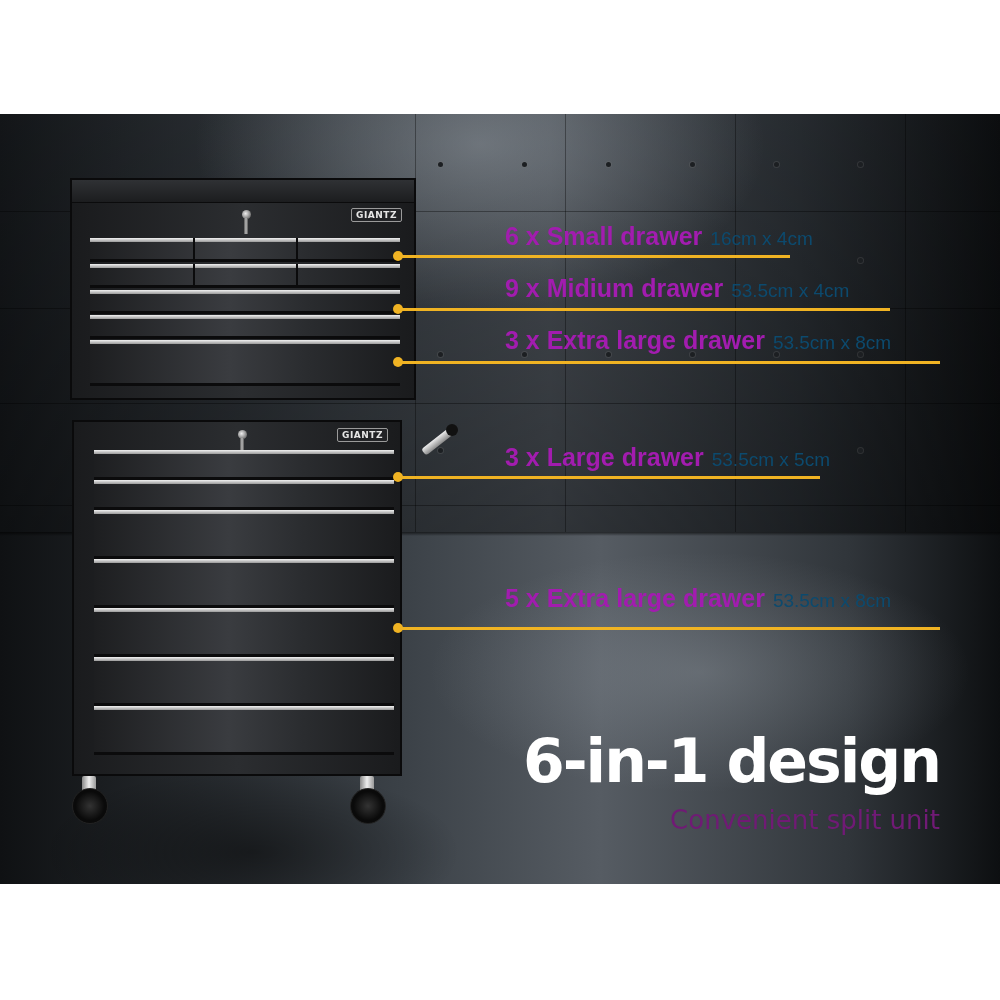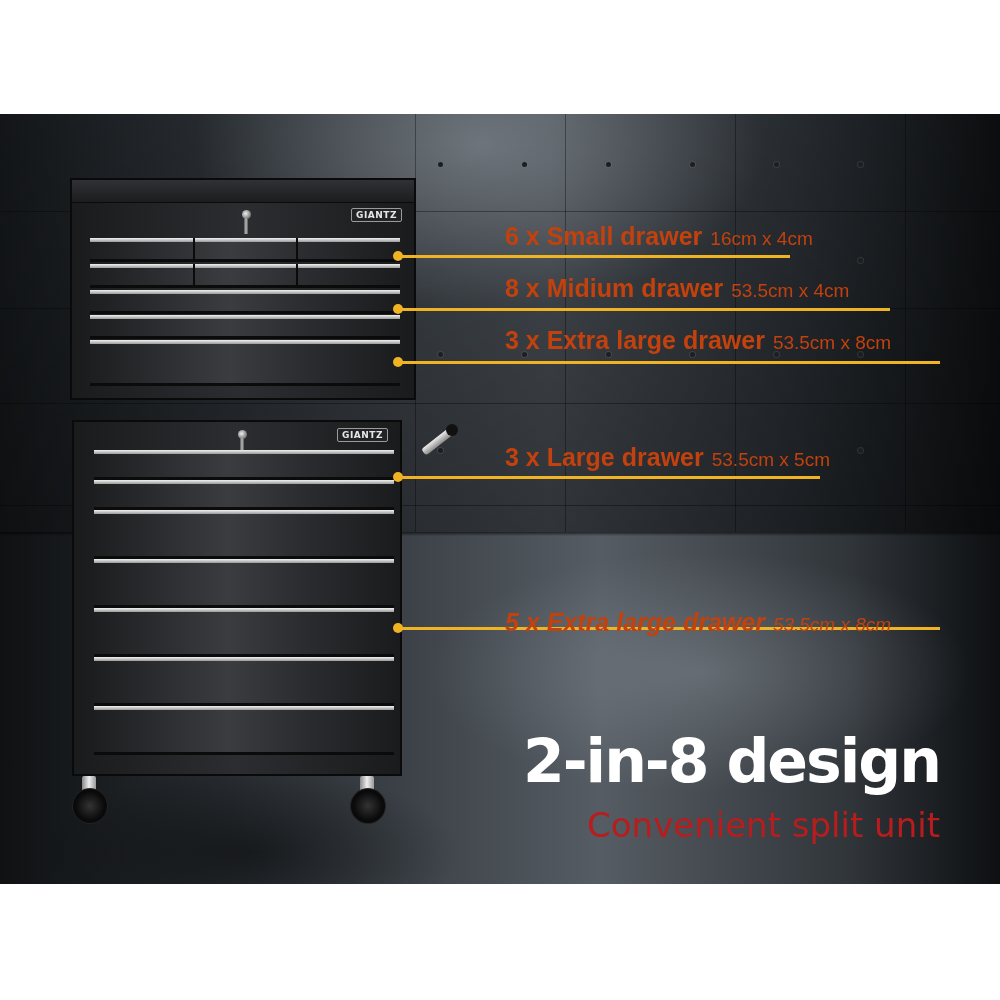--- a/index.html
+++ b/index.html
@@ -39,25 +39,25 @@
   .caster { position: absolute; width: 38px; height: 42px; }
   .caster .bracket { position: absolute; left: 10px; top: 0; width: 14px; height: 22px; background: linear-gradient(90deg, #888, #eee, #999); border-radius: 2px; }
   .caster .wheel { position: absolute; left: 0; top: 12px; width: 34px; height: 34px; border-radius: 50%; background: radial-gradient(circle at 50% 50%, #333 0%, #0a0a0a 60%); border: 1px solid #222; }
   .side-handle { position: absolute; width: 34px; height: 8px; background: linear-gradient(180deg, #eee, #888); transform: rotate(-38deg); border-radius: 3px; }
   .side-handle-knob { position: absolute; width: 12px; height: 12px; border-radius: 50%; background: #111; }
 
   
   .callout-line { position: absolute; height: 3px; background: #f0b323; }
   .callout-dot { position: absolute; width: 10px; height: 10px; border-radius: 50%; background: #f0b323; }
   .callout-label { position: absolute; white-space: nowrap; font-family: "Liberation Sans", sans-serif; }
-  .callout-label .name { color: #c2410c; font-size: 25px; font-weight: bold; }
-  .callout-label .dim { color: #c2410c; font-size: 19px; margin-left: 8px; }
+  .callout-label .name { color: #a21caf; font-size: 25px; font-weight: bold; }
+  .callout-label .dim { color: #0c4a6e; font-size: 19px; margin-left: 8px; }
 
   .headline { position: absolute; right: 60px; top: 726px; color: #ffffff; font-size: 60px; font-weight: bold; letter-spacing: -2px; font-family: "DejaVu Sans", sans-serif; text-align: right; }
-  .subline { position: absolute; right: 60px; top: 805px; color: #b91c1c; font-size: 34px; font-family: "DejaVu Sans", sans-serif; text-align: right; }
+  .subline { position: absolute; right: 60px; top: 805px; color: #701a75; font-size: 26px; font-family: "DejaVu Sans", sans-serif; text-align: right; }
 </style>
 </head>
 <body>
 
 <div class="scene">
   <div class="wall">
     <div class="seam-v" style="left:415px"></div>
     <div class="seam-v" style="left:565px"></div>
     <div class="seam-v" style="left:735px"></div>
     <div class="seam-v" style="left:905px"></div>
@@ -154,35 +154,35 @@
 
 <div class="callout-dot" style="left:393px;top:251px;"></div>
 <div class="callout-line" style="left:398px;top:255px;width:392px;"></div>
 <div class="callout-label" style="left:505px;top:222px;">
   <span class="name">6 x Small drawer</span><span class="dim">16cm x 4cm</span>
 </div>
 
 <div class="callout-dot" style="left:393px;top:304px;"></div>
 <div class="callout-line" style="left:398px;top:308px;width:492px;"></div>
 <div class="callout-label" style="left:505px;top:274px;">
-  <span class="name">8 x Midium drawer</span><span class="dim">53.5cm x 4cm</span>
+  <span class="name">9 x Midium drawer</span><span class="dim">53.5cm x 4cm</span>
 </div>
 
 <div class="callout-dot" style="left:393px;top:357px;"></div>
 <div class="callout-line" style="left:398px;top:361px;width:542px;"></div>
 <div class="callout-label" style="left:505px;top:326px;">
   <span class="name">3 x Extra large drawer</span><span class="dim">53.5cm x 8cm</span>
 </div>
 
 <div class="callout-dot" style="left:393px;top:472px;"></div>
 <div class="callout-line" style="left:398px;top:476px;width:422px;"></div>
 <div class="callout-label" style="left:505px;top:443px;">
   <span class="name">3 x Large drawer</span><span class="dim">53.5cm x 5cm</span>
 </div>
 
 <div class="callout-dot" style="left:393px;top:623px;"></div>
 <div class="callout-line" style="left:398px;top:627px;width:542px;"></div>
-<div class="callout-label" style="left:505px;top:608px;font-style:italic;">
+<div class="callout-label" style="left:505px;top:584px;">
   <span class="name">5 x Extra large drawer</span><span class="dim">53.5cm x 8cm</span>
 </div>
 
-<div class="headline">2-in-8 design</div>
+<div class="headline">6-in-1 design</div>
 <div class="subline">Convenient split unit</div>
 
 </body></html>

